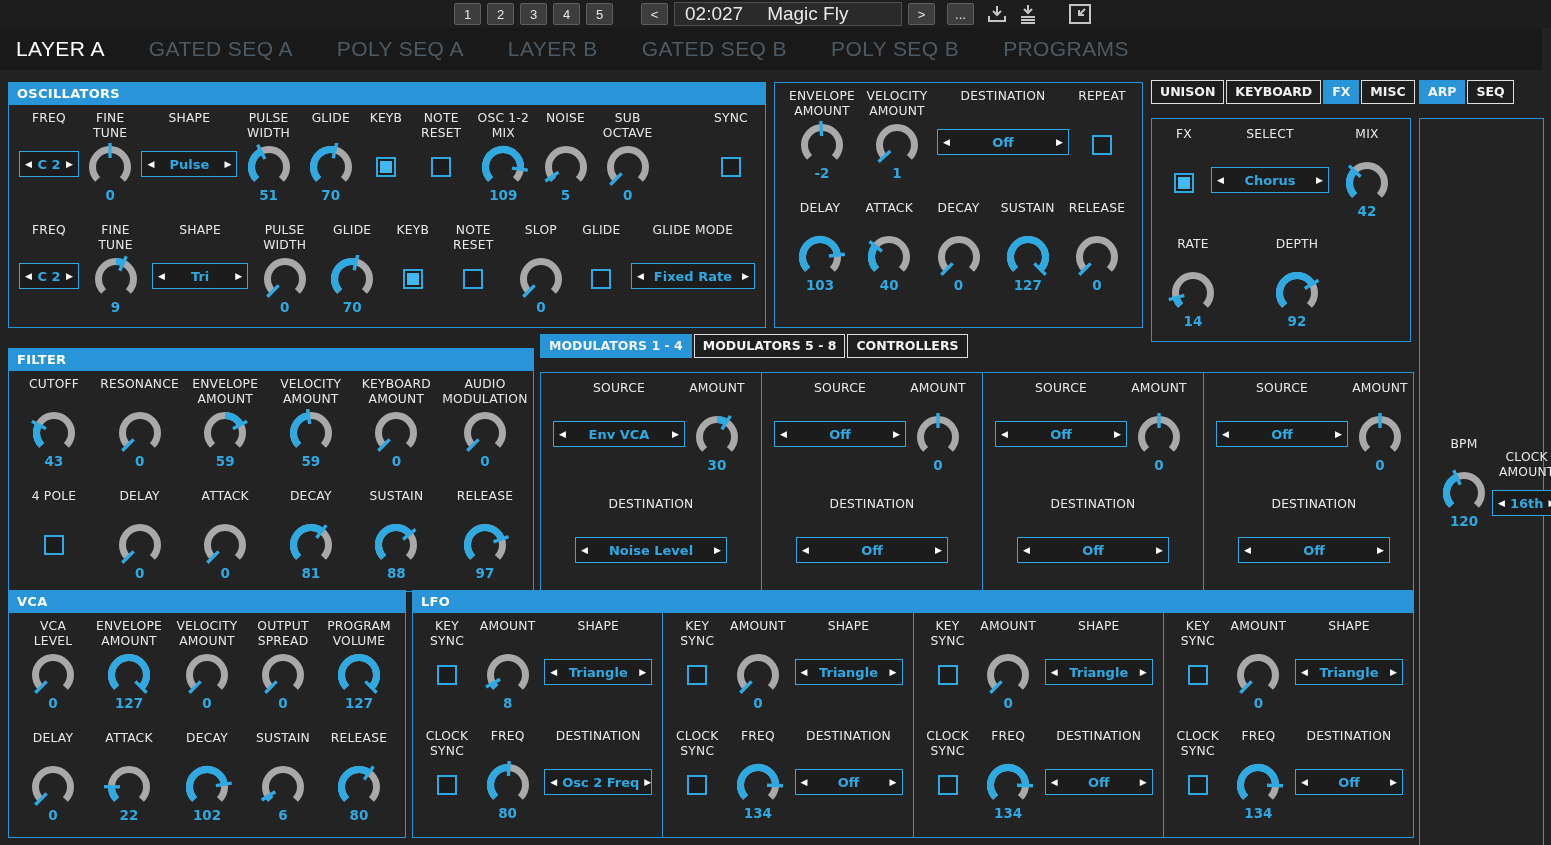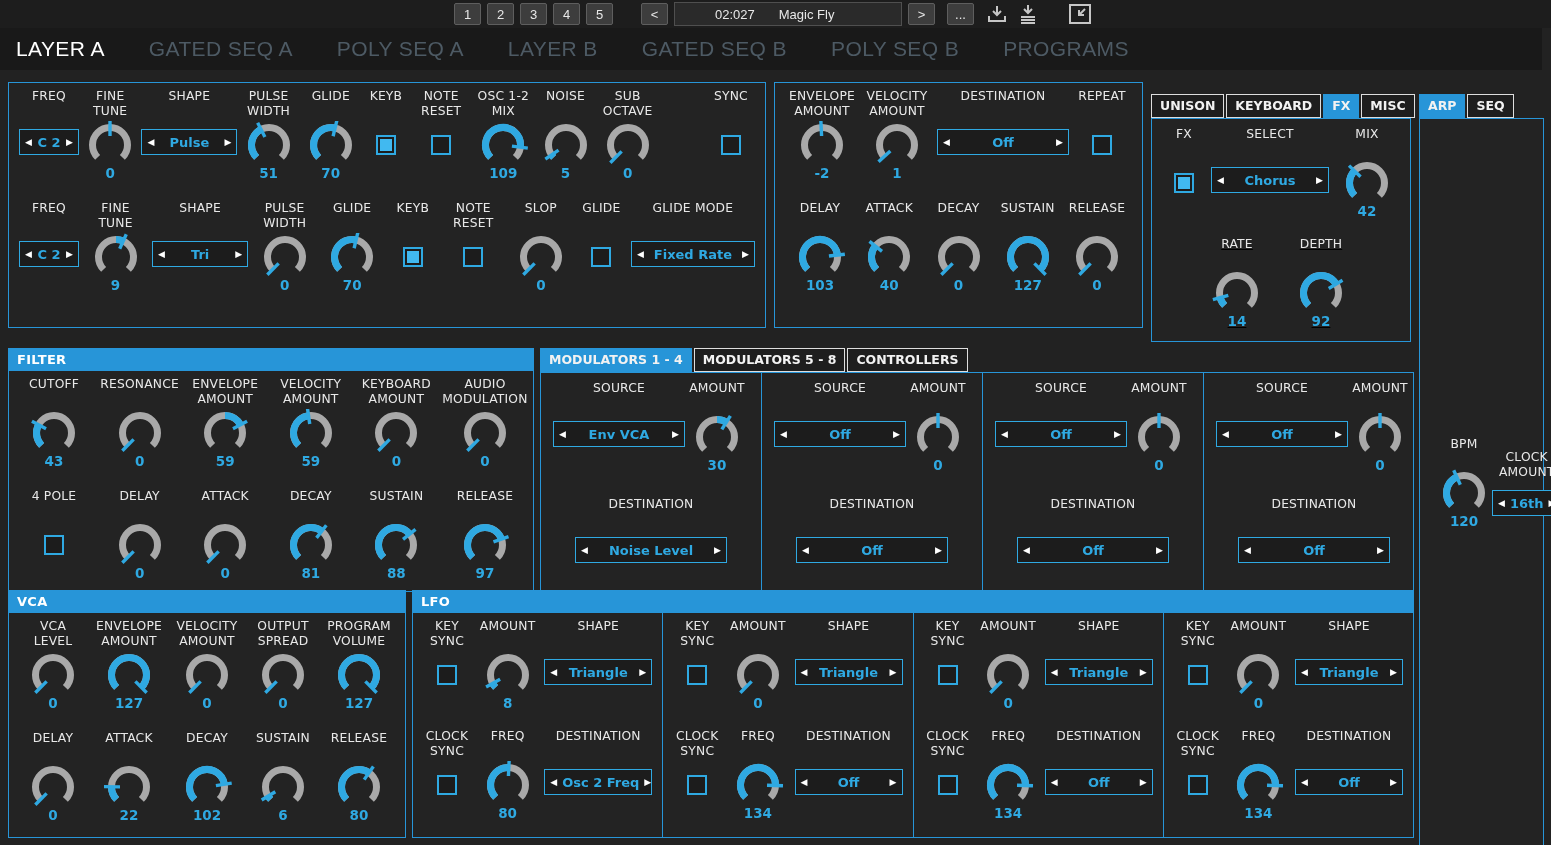--- a/index.html
+++ b/index.html
@@ -10,36 +10,36 @@
     -webkit-font-smoothing:antialiased;
   }
   
   .topbar { position:absolute; top:0; left:0; right:0; height:28px; background:#1d1d1d;
     display:flex; align-items:center; }
   .tb-group { display:flex; gap:6px; margin-left:454px; }
   .tb-btn { width:27px; height:22px; background:#3d3d3d; border:1px solid #5e5e5e; border-radius:2px;
     color:#e8e8e8; font-size:13px; font-family:"Liberation Sans",sans-serif;
     display:flex; align-items:center; justify-content:center; cursor:default; }
   .tb-display { width:228px; height:24px; background:#2a2a2a; border:1px solid #4f4f4f;
-    display:flex; align-items:center; color:#e8e8e8; font-size:13px; margin:0 6px;padding-left:30px; }
+    display:flex; align-items:center; color:#e8e8e8; font-size:19px; margin:0 6px; }
   .tb-display .pnum { margin-left:10px; }
   .tb-display .pname { margin-left:24px; }
   .tb-icon { width:26px; height:24px; display:flex; align-items:center; justify-content:center; cursor:default; }
   
   .navtabs { position:absolute; top:28px; left:0; right:9px; height:42px; background:#191919;
     display:flex; align-items:center; padding-left:16px; }
   .ntab { font-size:21px; color:#4d5a64; padding:0 22px; letter-spacing:0.4px; cursor:default; }
   .ntab:first-child { padding-left:0; }
   .ntab.active { color:#ffffff; }
   
   .panel { position:absolute; background:#232323; border:1px solid #2795d8; }
   .phead { height:22px; background:#2795d8; color:#fff; font-weight:bold; font-size:13px;
     line-height:22px; padding-left:8px; letter-spacing:0.3px; font-family:"DejaVu Sans",sans-serif; }
   .tpanel { position:absolute; }
-  .tabstrip { height:38px; display:flex; align-items:flex-end; gap:2px; }
+  .tabstrip { height:38px; display:flex; align-items:flex-start; gap:2px; }
   .stab { font-size:12.5px; font-weight:bold; color:#f2f2f2; padding:3px 8px 4px;
     border:1px solid #dedede; background:#1e1e1e; cursor:default; font-family:"DejaVu Sans",sans-serif;
     white-space:nowrap; }
   .stab.active { background:#2795d8; border-color:#2795d8; }
   .tbody { border:1px solid #2795d8; background:#232323; position:relative; }
   
   .prow { display:flex; justify-content:space-between; align-items:flex-start; padding:6px 10px 0; height:112px; }
   .cols { display:flex; }
   .mcol { flex:1; display:flex; flex-direction:column; }
   .mcol + .mcol { border-left:1px solid #2795d8; }
@@ -55,21 +55,21 @@
   svg.kn { display:block; margin:0 auto; }
   .selbox { height:26px; width:100%; border:1px solid #2fa9e2; background:#1c1c1c;
     display:flex; align-items:center; margin-top:8px; cursor:default; }
   .arr { color:#fff; font-size:9px; padding:0 5px; line-height:1; }
   .selval { flex:1; text-align:center; color:#2fa9e2; font-weight:bold; font-size:13px;
     white-space:nowrap; font-family:"DejaVu Sans",sans-serif; }
   .cbox { width:20px; height:20px; border:2px solid #2fa9e2; background:#1c1c1c;
     margin:14px auto 0; position:relative; cursor:default; }
   .cfill { position:absolute; inset:2px; background:#41b9f0; }
   
-  .fxrow2 { justify-content:center; gap:22px; padding-right:14px;text-decoration:underline; }
+  .fxrow2 { justify-content:flex-start; gap:42px; padding-right:14px; }
   .modrow2 { justify-content:center; height:100px; }
   .arpbody { display:flex; flex-direction:row; align-items:center;
     justify-content:flex-start; padding:16px 16px 20px; }
   .arpbody .ctl { width:106px; }
 </style>
 </head>
 <body>
 
 <div class="app">
 
@@ -117,20 +117,21 @@
       <span class="ntab active">LAYER A</span>
       <span class="ntab">GATED SEQ A</span>
       <span class="ntab">POLY SEQ A</span>
       <span class="ntab">LAYER B</span>
       <span class="ntab">GATED SEQ B</span>
       <span class="ntab">POLY SEQ B</span>
       <span class="ntab">PROGRAMS</span>
     </div>
 
   <div class="panel" style="left:8px;top:82px;width:758px;height:246px">
+    <div class="phead">OSCILLATORS</div>
     <div class="prow">
         <div class="ctl sel" style="width: 60px;">
           <div class="clabel">FREQ</div>
           <div class="selbox">
             <span class="arr">◀</span>
             <span class="selval">C 2</span>
             <span class="arr">▶</span>
           </div>
         </div>
         <div class="ctl knob" style="width: 62px;">

